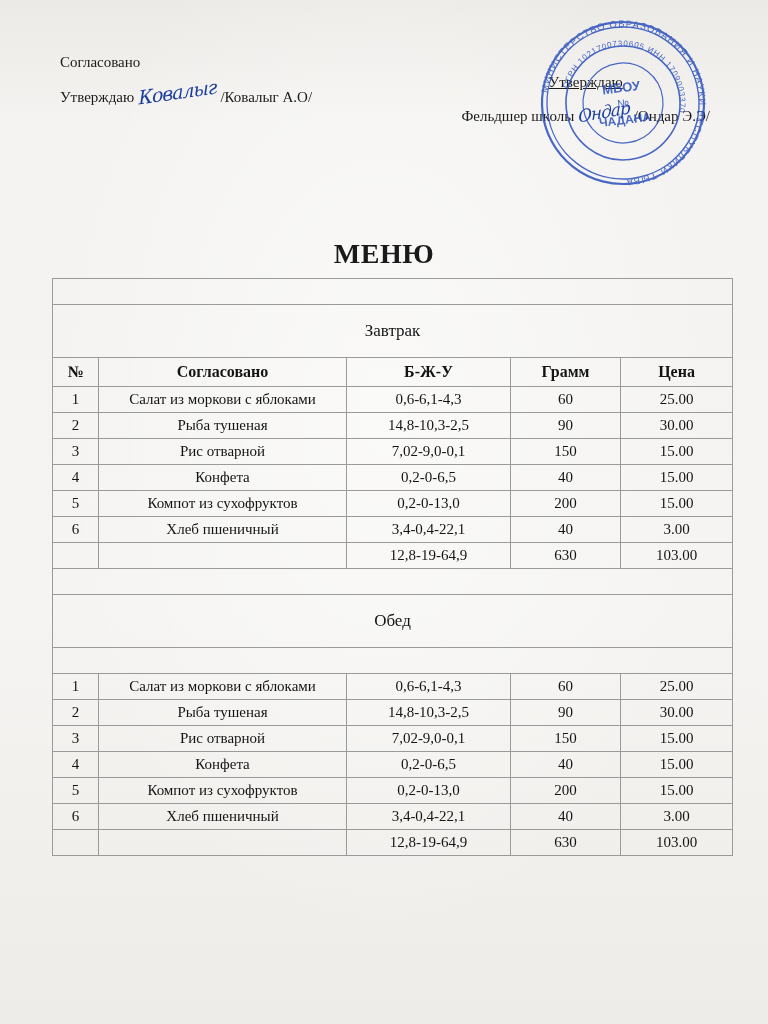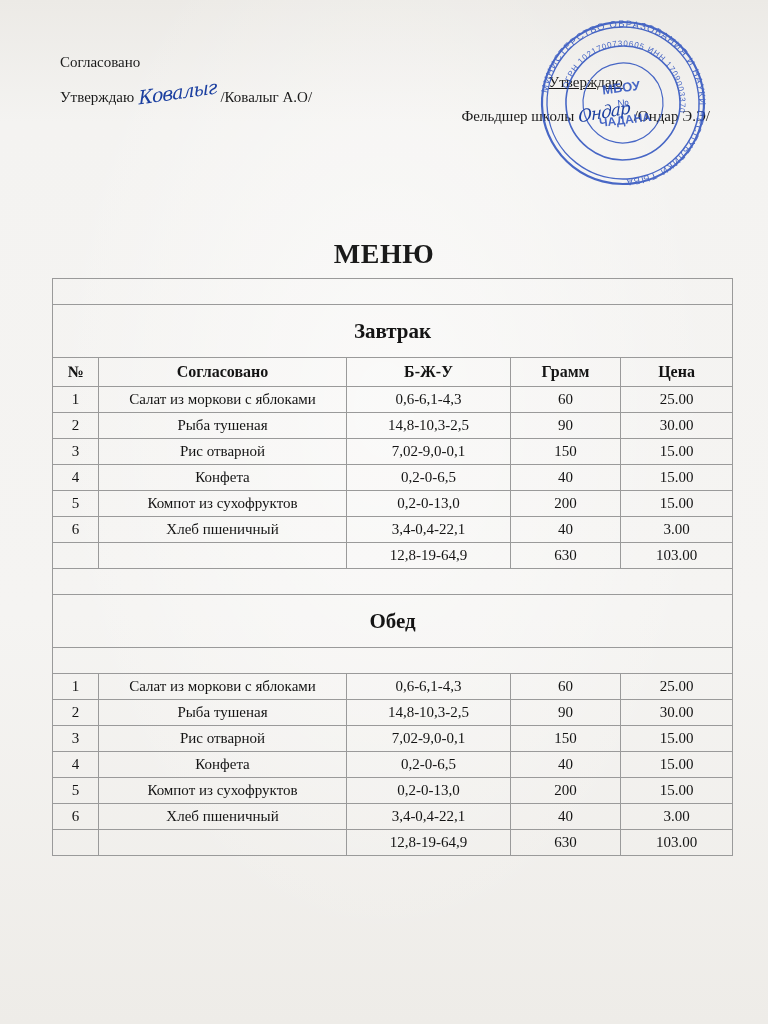--- a/index.html
+++ b/index.html
@@ -130,22 +130,22 @@
   col.c-gram  { width: 110px; }
   col.c-price { width: 112px; }
 
   tr.date-row td {
     height: 34px;
     font-size: 19px;
     font-weight: bold;
   }
   tr.section-row td {
     height: 48px;
-    font-size: 21px;
-    font-weight: bold;
+    font-size: 17px;
+    font-weight: normal;
     vertical-align: middle;
   }
   tr.head-row td {
     font-weight: bold;
     font-size: 16px;
     height: 24px;
   }
   tr.total-row td { }
   .pad-row td { height: 28px; border: 1px solid #9a9a9a; }
 </style>

